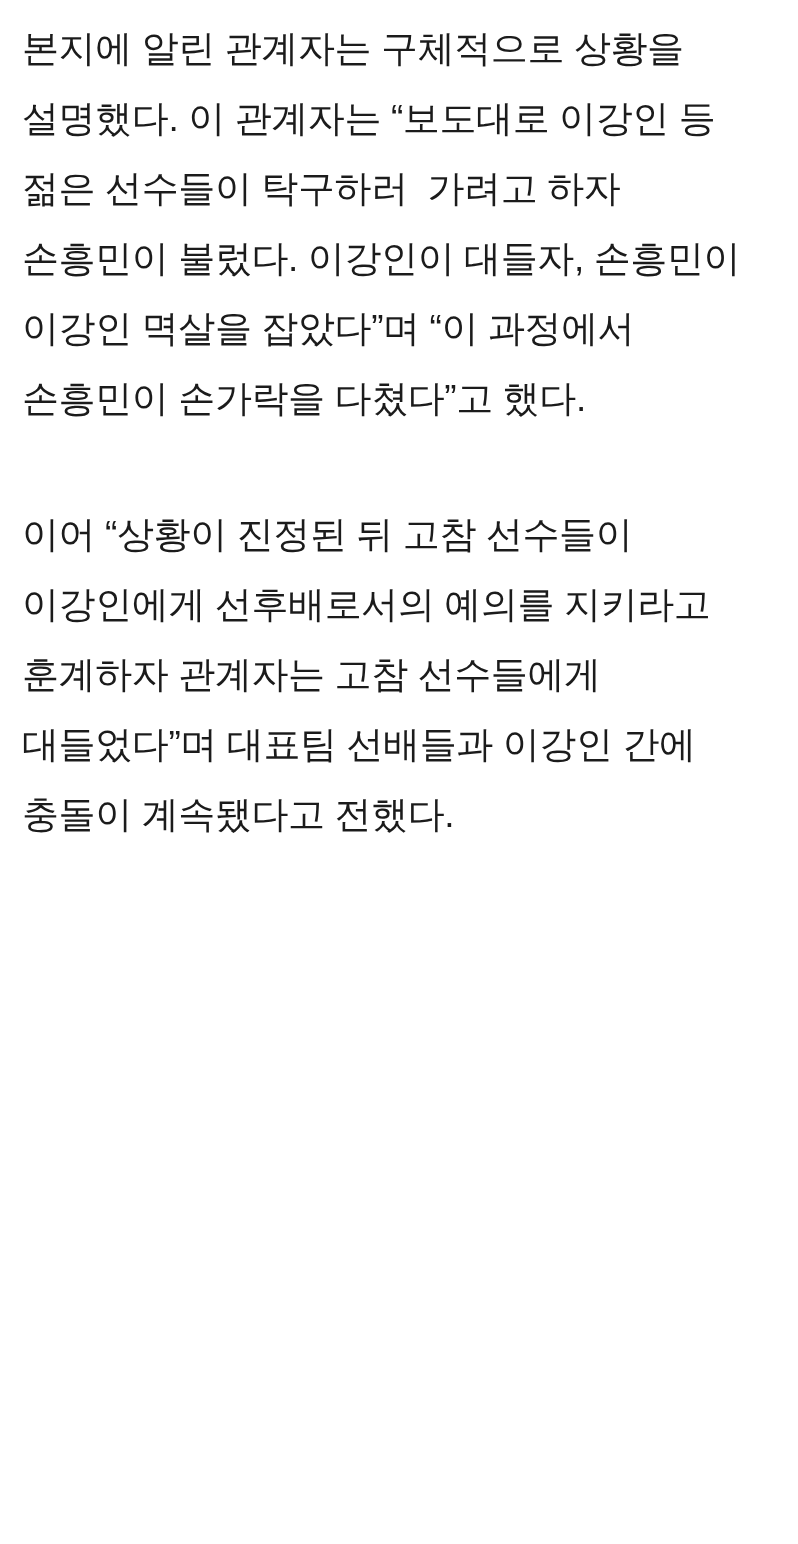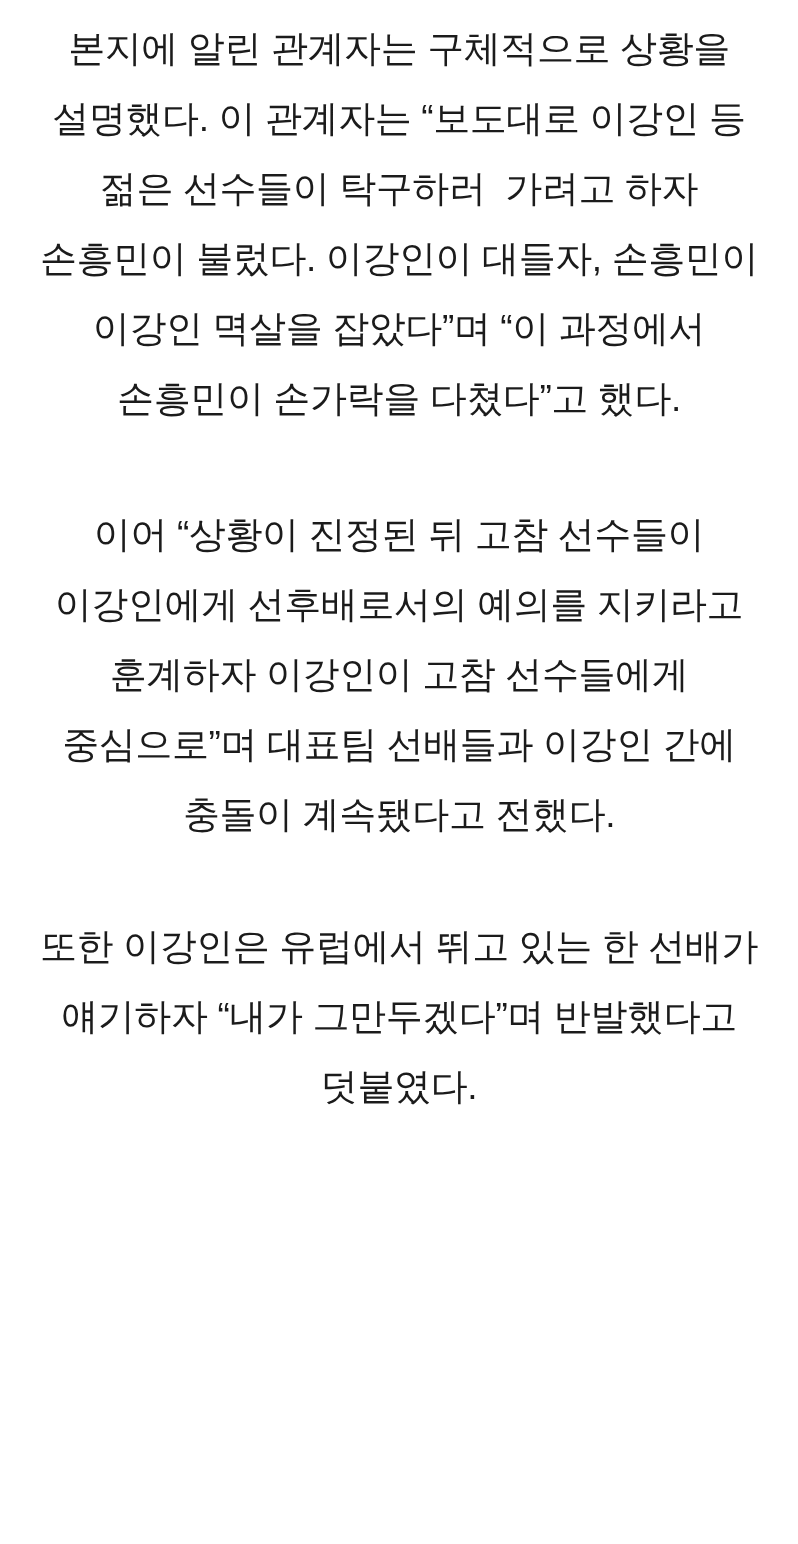--- a/index.html
+++ b/index.html
@@ -12,21 +12,20 @@
     height: 1544px;
     overflow: hidden;
     font-family: "Liberation Sans", sans-serif;
   }
   .article {
     box-sizing: border-box;
     width: 798px;
     height: 1104px;
     padding: 14px 22px 0 22px;
     background: #ffffff;
-    text-align: center;
   }
   .para {
     font-family: "Liberation Sans", sans-serif;
     font-size: 37px;
     line-height: 70px;
     color: #1b1b1b;
     letter-spacing: -0.4px;
     word-break: keep-all;
     white-space: pre-wrap;
     margin: 0;
@@ -34,17 +33,16 @@
   .gap-large { height: 66px; }
   .gap-medium { height: 62px; }
   .gap-small { height: 36px; }
 </style>
 </head>
 <body>
 
 <article class="article">
   <p class="para">본지에 알린 관계자는 구체적으로 상황을 설명했다. 이 관계자는 “보도대로 이강인 등 젊은 선수들이 탁구하러  가려고 하자 손흥민이 불렀다. 이강인이 대들자, 손흥민이 이강인 멱살을 잡았다”며 “이 과정에서 손흥민이 손가락을 다쳤다”고 했다.</p>
   <div class="gap-large"></div>
-  <p class="para">이어 “상황이 진정된 뒤 고참 선수들이 이강인에게 선후배로서의 예의를 지키라고 훈계하자 이강인이 고참 선수들에게 중심으로”며 대표팀 선배들과 이강인 간에 충돌이 계속됐다고 전했다.</p>
+  <p class="para">이어 “상황이 진정된 뒤 고참 선수들이 이강인에게 선후배로서의 예의를 지키라고 훈계하자 관계자는 고참 선수들에게 대들었다”며 대표팀 선배들과 이강인 간에 충돌이 계속됐다고 전했다.</p>
   <div class="gap-medium"></div>
-  <p class="para">또한 이강인은 유럽에서 뛰고 있는 한 선배가 얘기하자 “내가 그만두겠다”며 반발했다고 덧붙였다.</p>
   <div class="gap-small"></div>
 </article>
 
 </body></html>

